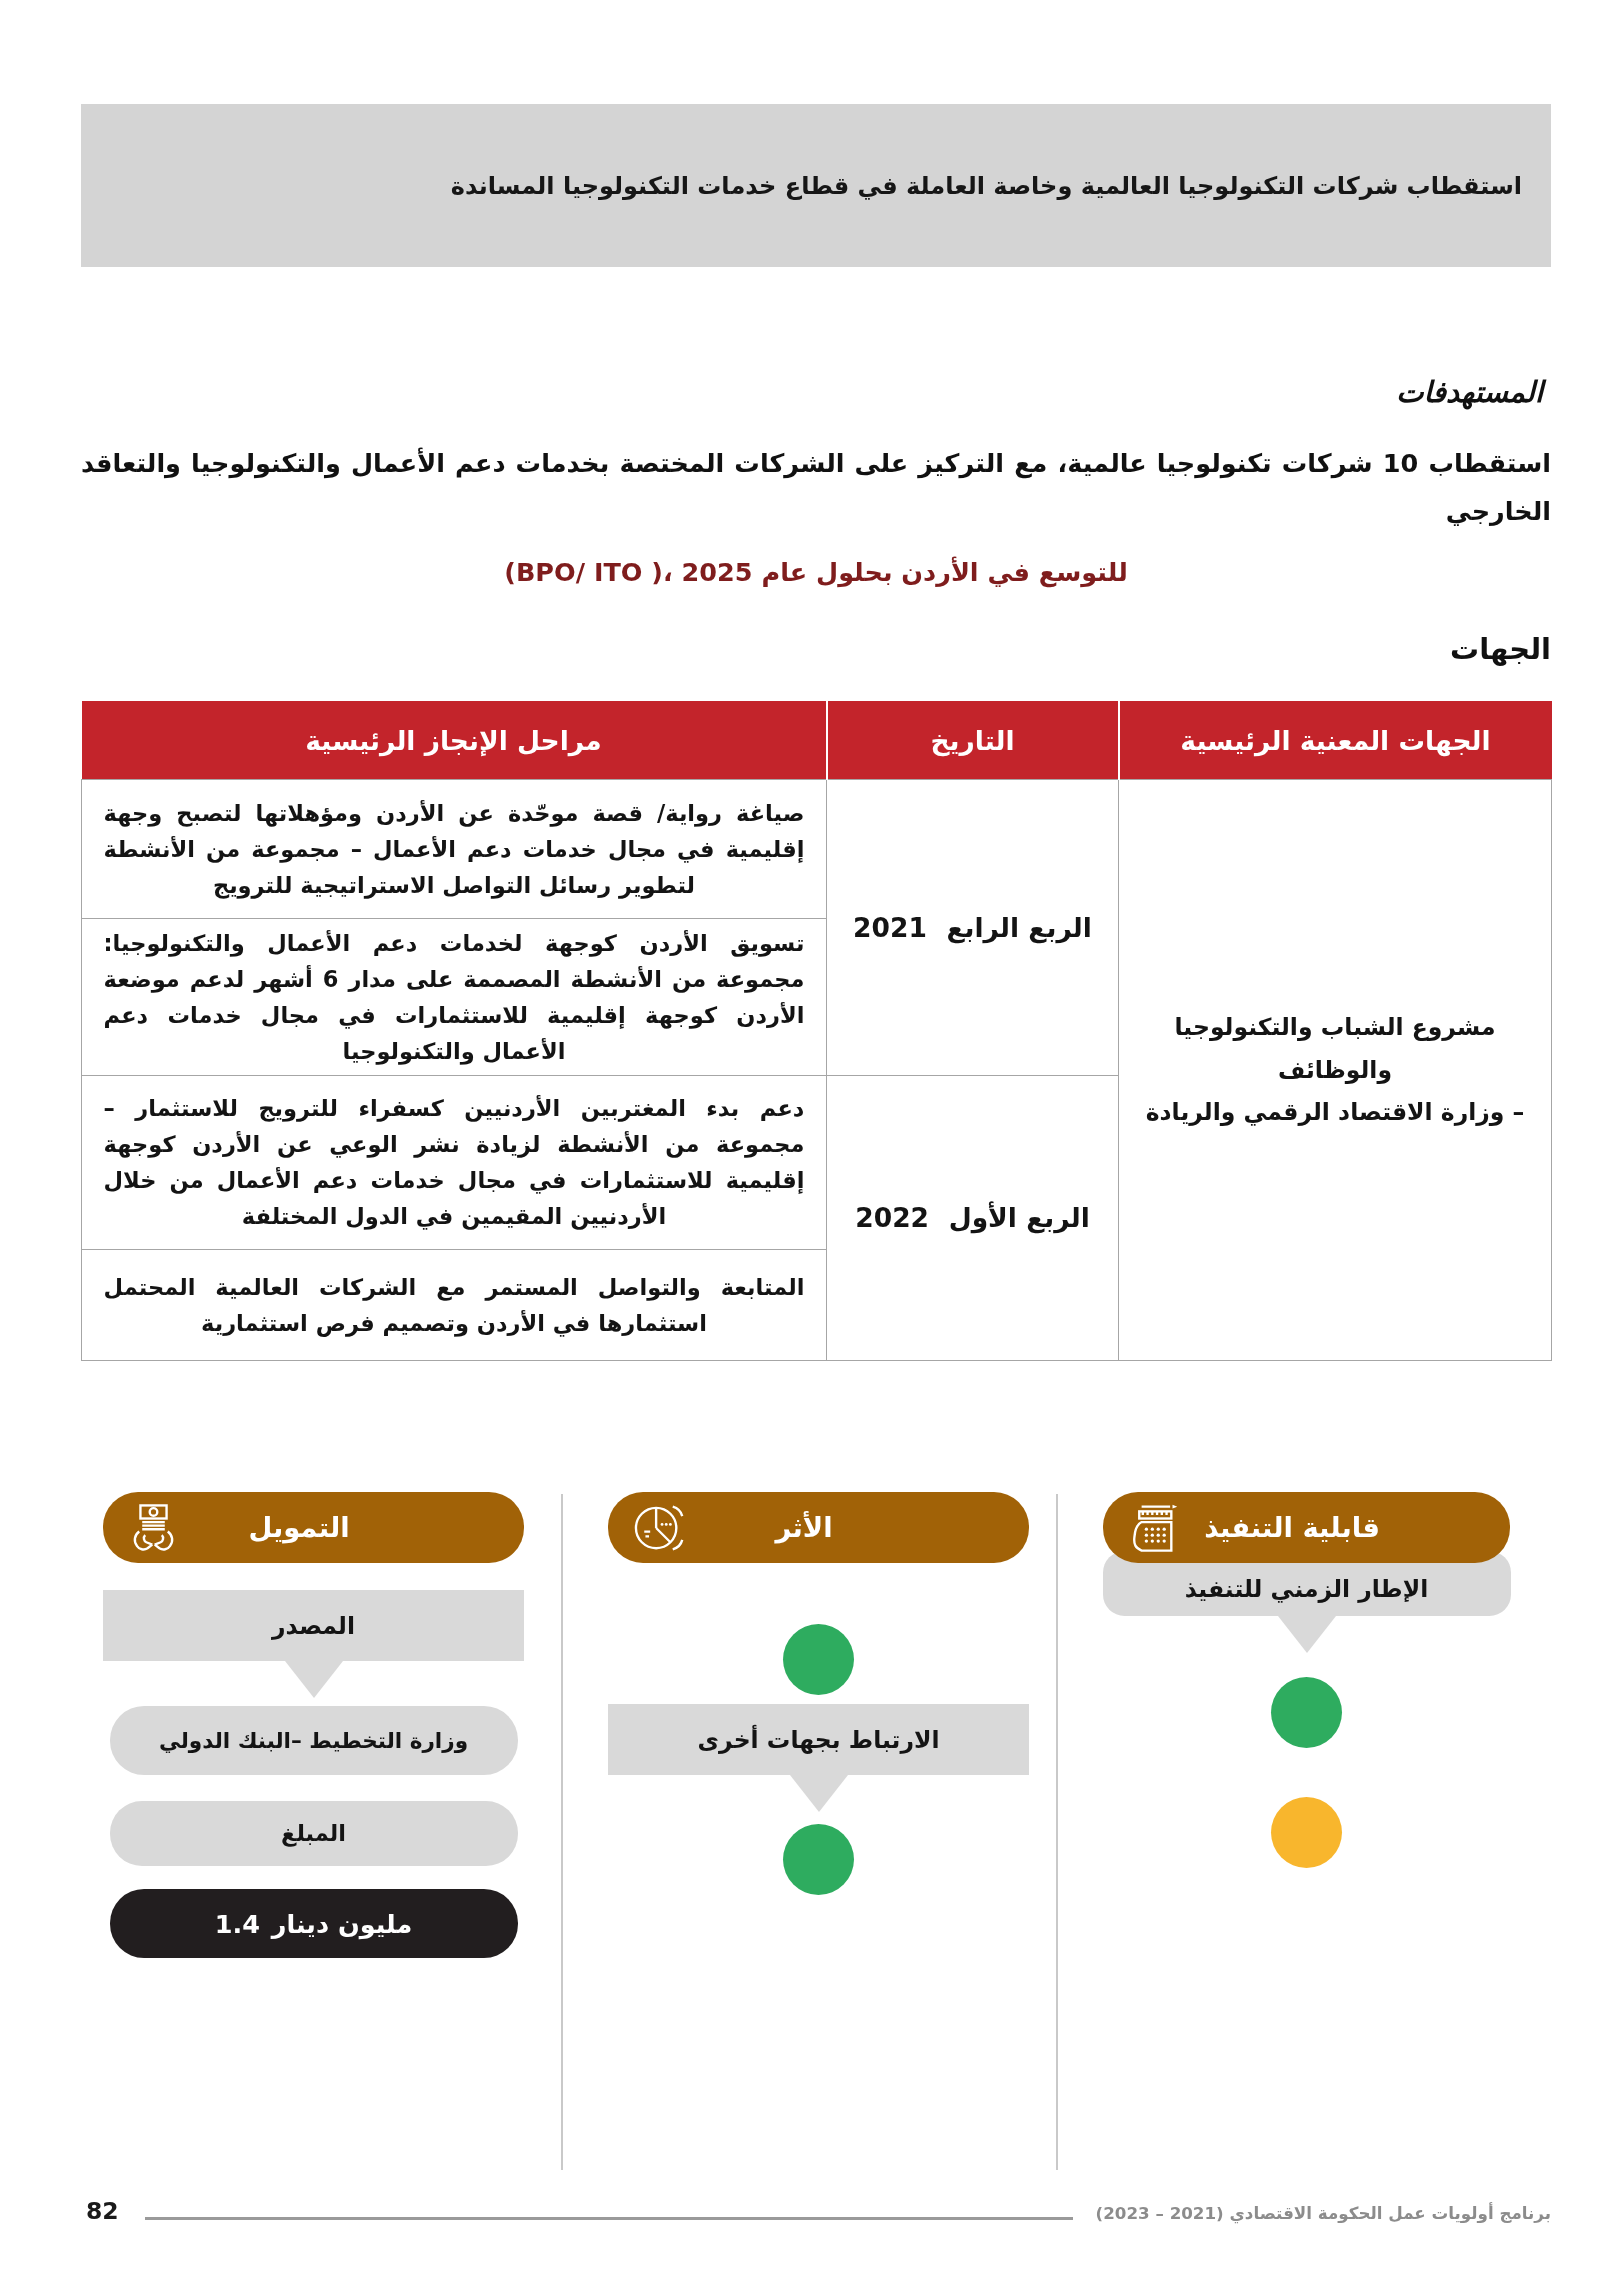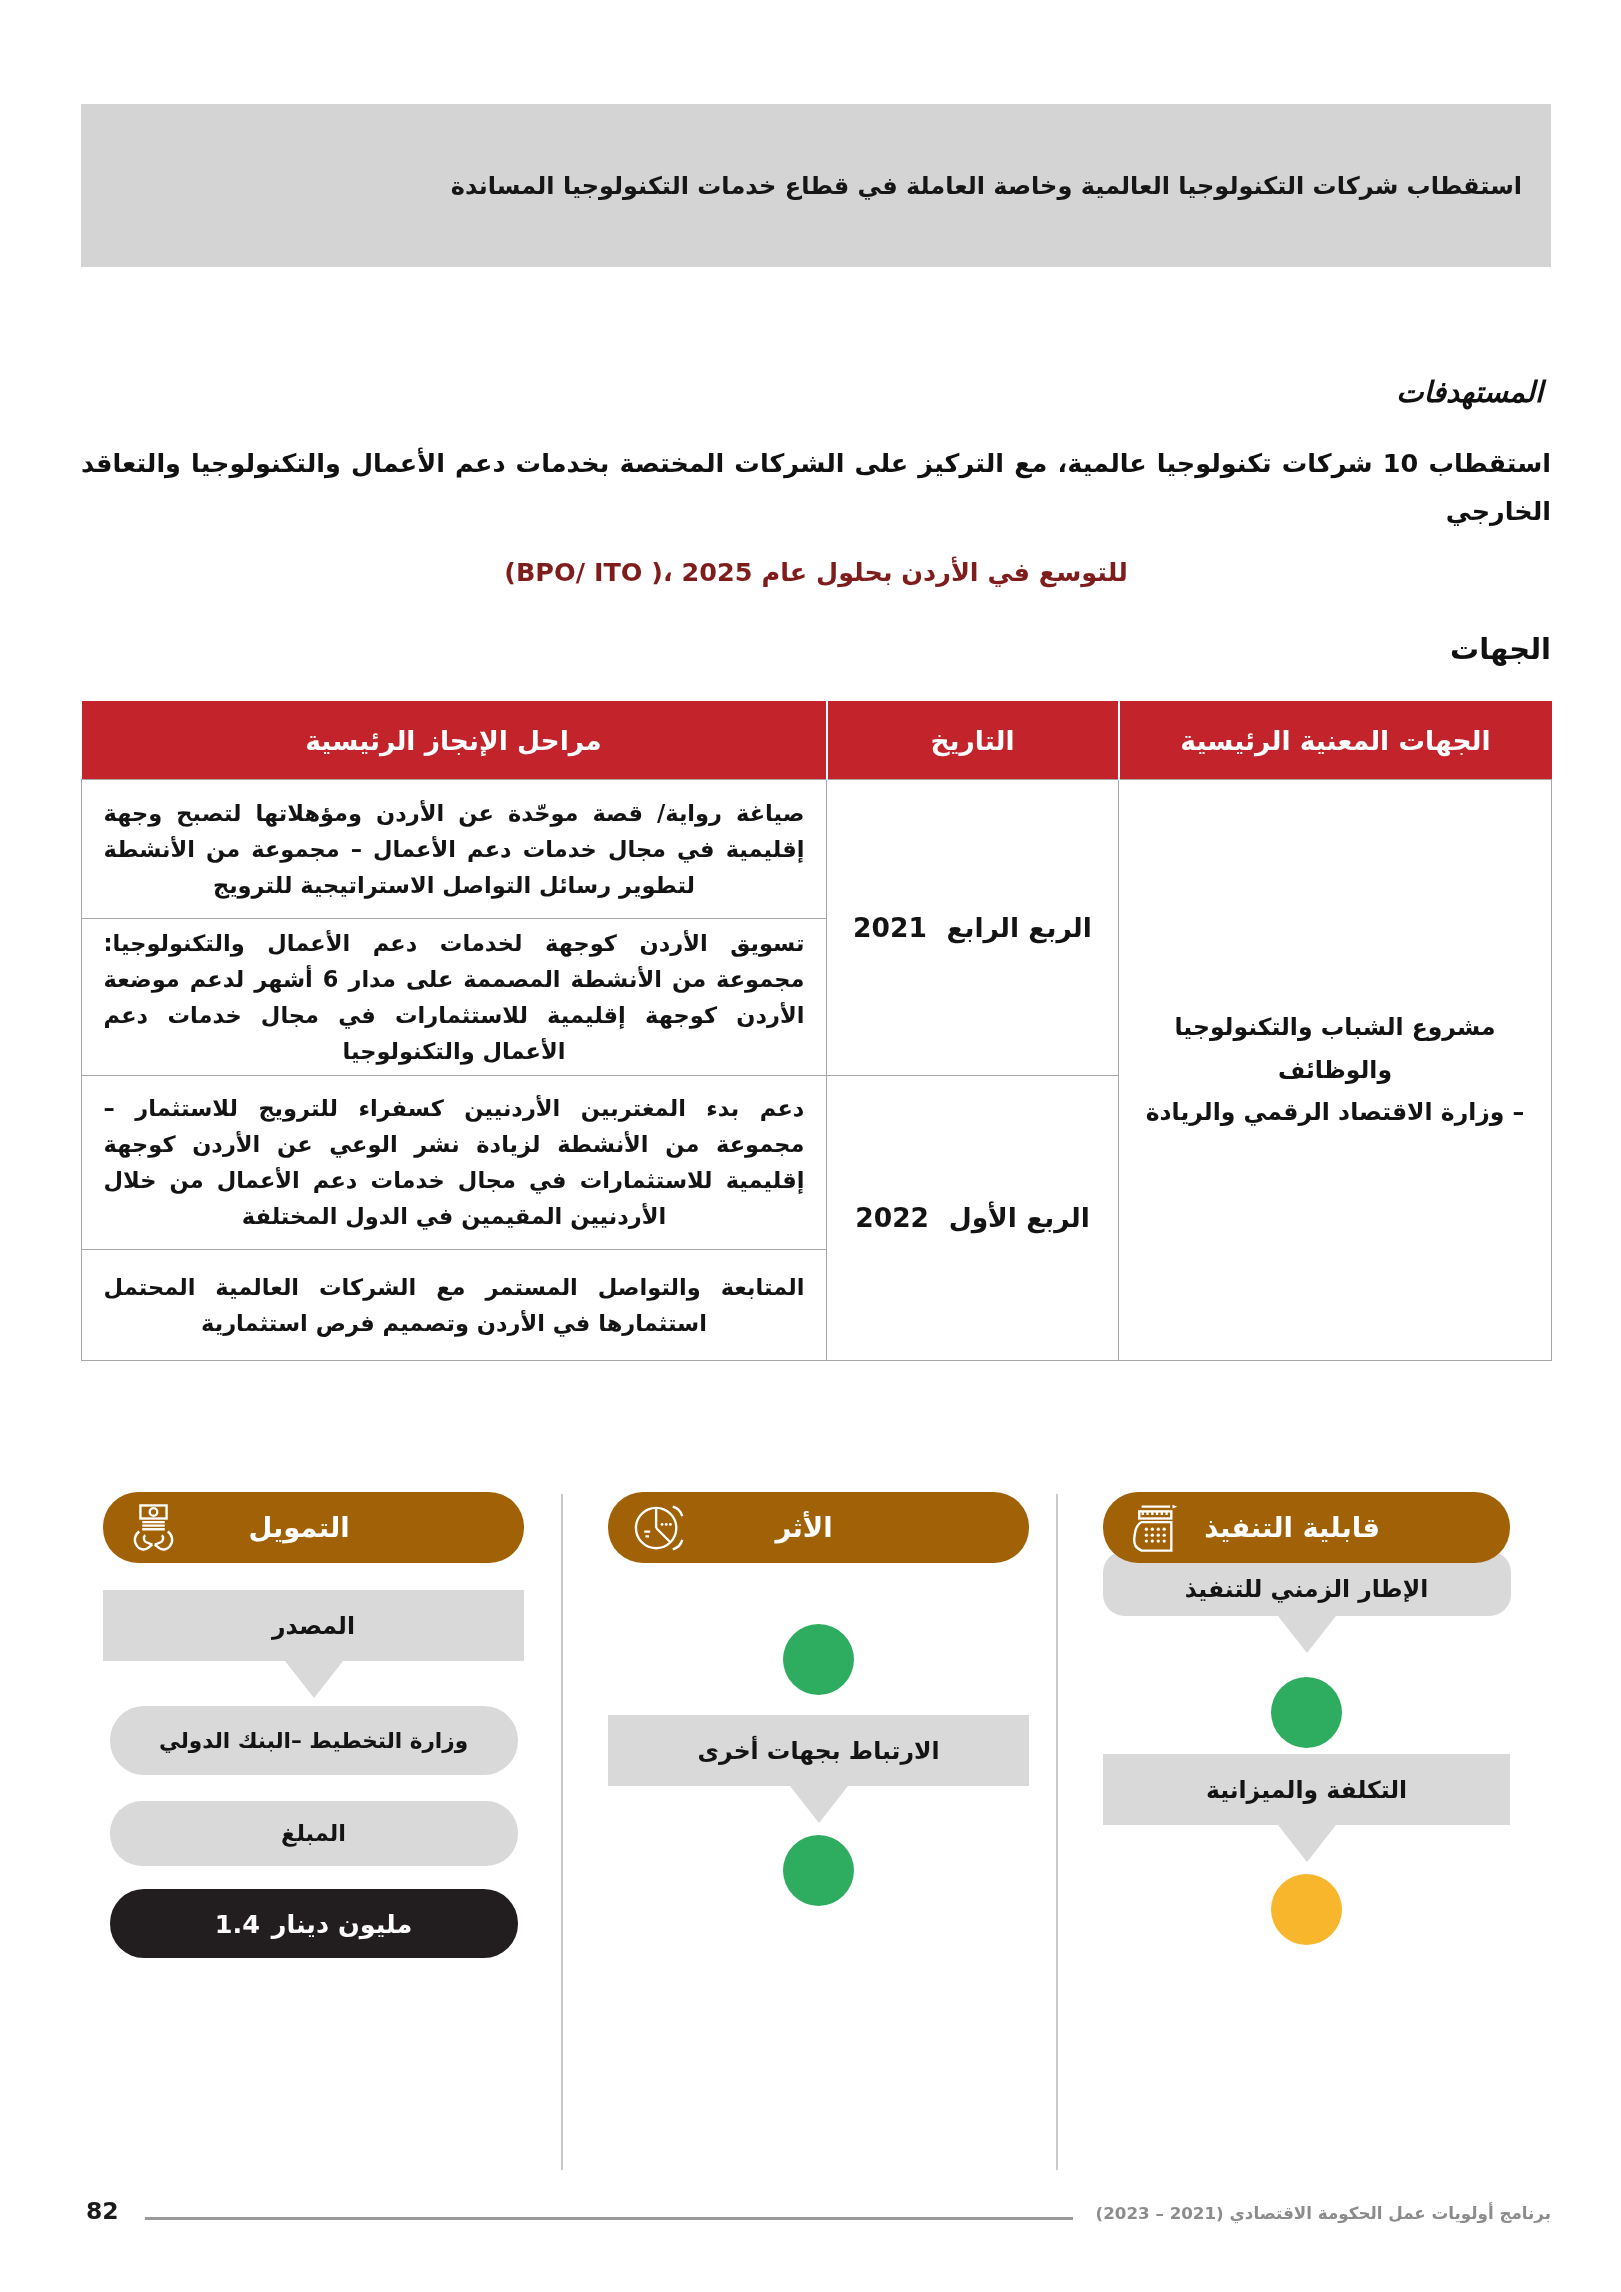--- a/index.html
+++ b/index.html
@@ -177,21 +177,20 @@
               <circle cx="23" cy="35" r="1.4"></circle>
               <circle cx="28" cy="35" r="1.4"></circle>
               <circle cx="33" cy="35" r="1.4"></circle>
           </g>
         </svg>
       </span>
       <span class="lbl">قابلية التنفيذ</span>
     </div>
     <div class="bubble first tail">الإطار الزمني للتنفيذ</div>
     <div class="dot" style="margin-top: 61px; background: rgb(46, 172, 95);"></div>
-    <div class="bubble square tail" style="margin-top:5.9px;">التكلفة والميزانية</div>
     <div class="dot" style="margin-top: 49px; background: rgb(248, 182, 45);"></div>
   </div>
 
   <div class="abs card-col" style="left:608px;top:1492px;width:421px;">
     <div class="red-pill">
       <span class="ic">
         <svg class="icon" viewBox="0 0 48 48" width="57" height="57" fill="none" stroke="#ffffff" stroke-width="2">
           <circle cx="22" cy="24" r="17"></circle>
           <line x1="22" y1="24" x2="22" y2="7"></line>
           <line x1="22" y1="24" x2="34" y2="36"></line>
@@ -202,21 +201,21 @@
               <circle cx="30.5" cy="21" r="1.2"></circle>
               <circle cx="34" cy="21" r="1.2"></circle>
             </g>
           <path d="M36 6 c5 1.5 7 4 8 8"></path>
           <path d="M36 42 c5 -1.5 7 -4 8 -8"></path>
         </svg>
       </span>
       <span class="lbl">الأثر</span>
     </div>
     <div class="dot" style="margin-top: 61px; background: rgb(46, 172, 95);"></div>
-    <div class="bubble square tail" style="margin-top:20px;">الارتباط بجهات أخرى</div>
+    <div class="bubble square tail" style="margin-top:9px;">الارتباط بجهات أخرى</div>
     <div class="dot" style="margin-top: 49px; background: rgb(46, 172, 95);"></div>
   </div>
 
   <div class="abs card-col" style="left:103px;top:1492px;width:421px;">
     <div class="red-pill">
       <span class="ic">
         <svg class="icon" viewBox="0 0 48 48" width="57" height="57" fill="none" stroke="#ffffff" stroke-width="2">
           <rect x="13" y="5" width="22" height="11"></rect>
           <circle cx="24" cy="10.5" r="3.2"></circle>
           <line x1="14.5" y1="19" x2="33.5" y2="19"></line>

